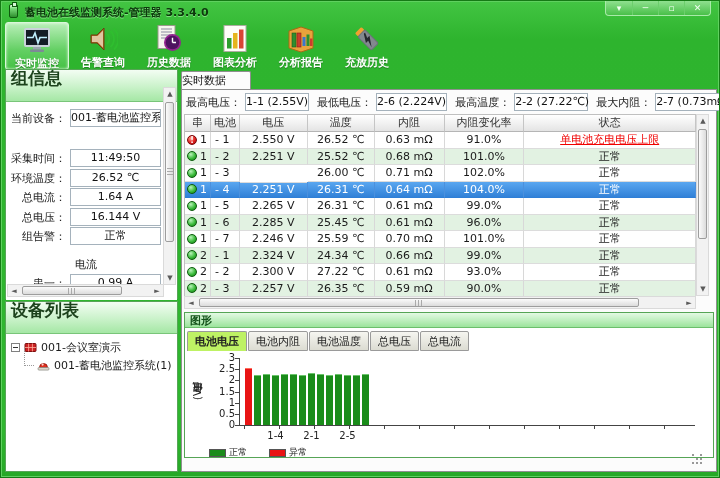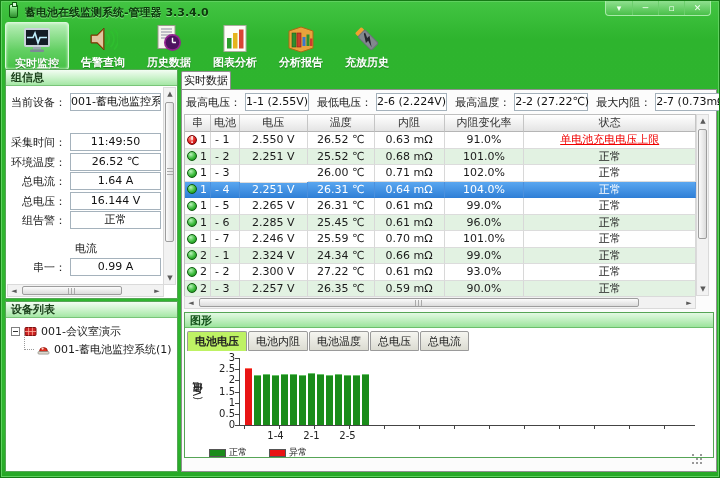--- a/index.html
+++ b/index.html
@@ -20,22 +20,22 @@
   .win-btn { width:26px; height:14px; color:#f2fff2; font-size:9px; line-height:14px; text-align:center; cursor:default; }
   .win-btn + .win-btn { border-left:1px solid #6ccf6c; }
   
   .toolbar { position:absolute; left:4px; top:21px; height:48px; display:flex; }
   .tb-btn { width:64px; margin-right:2px; height:48px; display:flex; flex-direction:column; align-items:center; justify-content:flex-start; border-radius:3px; padding-top:2px; }
   .tb-btn.active { background:linear-gradient(180deg,#b9efb9,#62cf62 60%,#46c146); border:1px solid #d9f7d9; box-shadow:inset 0 0 3px #eafce8; }
   .tb-icon { width:30px; height:30px; }
   .tb-label { margin-top:1px; font-size:11px; font-weight:bold; color:#ffffff; text-shadow:0 1px 1px #1d7a1d; white-space:nowrap; }
   
   .panel { position:absolute; background:#fff; border:1px solid #56a556; }
-  .panel-hd { height:16px; background:linear-gradient(180deg,#f3fdf3,#c9f2c9 55%,#a5e7a5); border-bottom:1px solid #79c579;
-    font-size:11px; color:#1c421c; font-weight:bold; line-height:16px; padding-left:5px; }
+  .panel-hd { height:32px; background:linear-gradient(180deg,#f3fdf3,#c9f2c9 55%,#a5e7a5); border-bottom:1px solid #79c579;
+    font-size:17px; color:#1c421c; font-weight:bold; line-height:16px; padding-left:5px; }
   
   .gi-body { position:relative; width:100%; height:198px; background:#fff; overflow:hidden; }
   .gi-row { position:absolute; left:0; width:160px; height:18px; }
   .gi-label { position:absolute; left:0; top:2px; width:60px; text-align:right; font-size:11px; color:#222; }
   .gi-box { position:absolute; left:64px; top:0; width:91px; height:18px; background:#fff; border:1px solid #a5b2bc;
     font-size:11px; color:#111; text-align:center; line-height:16px; overflow:hidden; white-space:nowrap; }
   .gi-section { position:absolute; left:30px; width:100px; text-align:center; font-size:11px; color:#222; }
   
   .sb { position:absolute; background:#f2f2f2; border:1px solid #dadada; }
   .sb-arrow { position:absolute; font-size:7px; color:#5a5a5a; width:12px; height:12px; text-align:center; line-height:12px; }
@@ -46,22 +46,22 @@
   .grip-mark.v { width:6px; height:8px; background:repeating-linear-gradient(180deg,#aaa 0 1px,transparent 1px 3px); }
   
   .tree { position:relative; font-size:11px; color:#1a1a1a; padding:4px 2px; }
   .tree-row { position:relative; height:18px; display:flex; align-items:center; }
   .expander { width:9px; height:9px; border:1px solid #808080; background:#fff; margin:0 4px 0 3px; position:relative; flex:none; }
   .expander::before { content:""; position:absolute; left:1px; top:3px; width:5px; height:1px; background:#333; }
   .tree-child { margin-left:16px; }
   .tree-elbow { width:10px; height:18px; flex:none; border-left:1px dotted #9a9a9a; border-bottom:1px dotted #9a9a9a; margin-right:3px; transform:translateY(-8px); }
   .tree-ico { width:13px; height:13px; margin-right:4px; flex:none; }
   
-  .rt-tab { position:absolute; left:180px; top:70px; width:50px; height:19px; background:#fcfcfc; border:1px solid #8f8f8f; border-bottom:none;
-    font-size:11px; color:#111; text-align:center; line-height:18px; border-radius:2px 2px 0 0; }
+  .rt-tab { position:absolute; left:180px; top:70px; width:70px; height:19px; background:#fcfcfc; border:1px solid #8f8f8f; border-bottom:none;
+    font-size:11px; color:#111; line-height:18px; border-radius:2px 2px 0 0; }
   .rt-panel { position:absolute; left:180px; top:88px; width:536px; height:383px; background:#fcfcfc; border:1px solid #8f8f8f; }
   
   .stats { position:absolute; left:4px; top:2px; width:528px; height:20px; display:flex; align-items:center; }
   .stat-label { font-size:11px; color:#222; white-space:nowrap; }
   .stat-box { height:18px; background:#fff; border:1px solid #a5b2bc; font-size:11px; color:#111; text-align:center; line-height:16px; margin:0 8px 0 4px; white-space:nowrap; }
   
   .tbl { position:absolute; left:2px; top:24px; width:512px; border-left:1px solid #c0c0c0; border-top:1px solid #c0c0c0; }
   .tbl-hd { display:flex; height:17px; background:linear-gradient(180deg,#ffffff,#ebebeb 70%,#e2e2e2); }
   .tbl-hd .cell { border-right:1px solid #c5c5c5; border-bottom:1px solid #b5b5b5; font-size:11px; color:#333; text-align:center; line-height:16px; overflow:hidden; }
   .tbl-row { display:flex; height:16.5px; background:#fff; }

